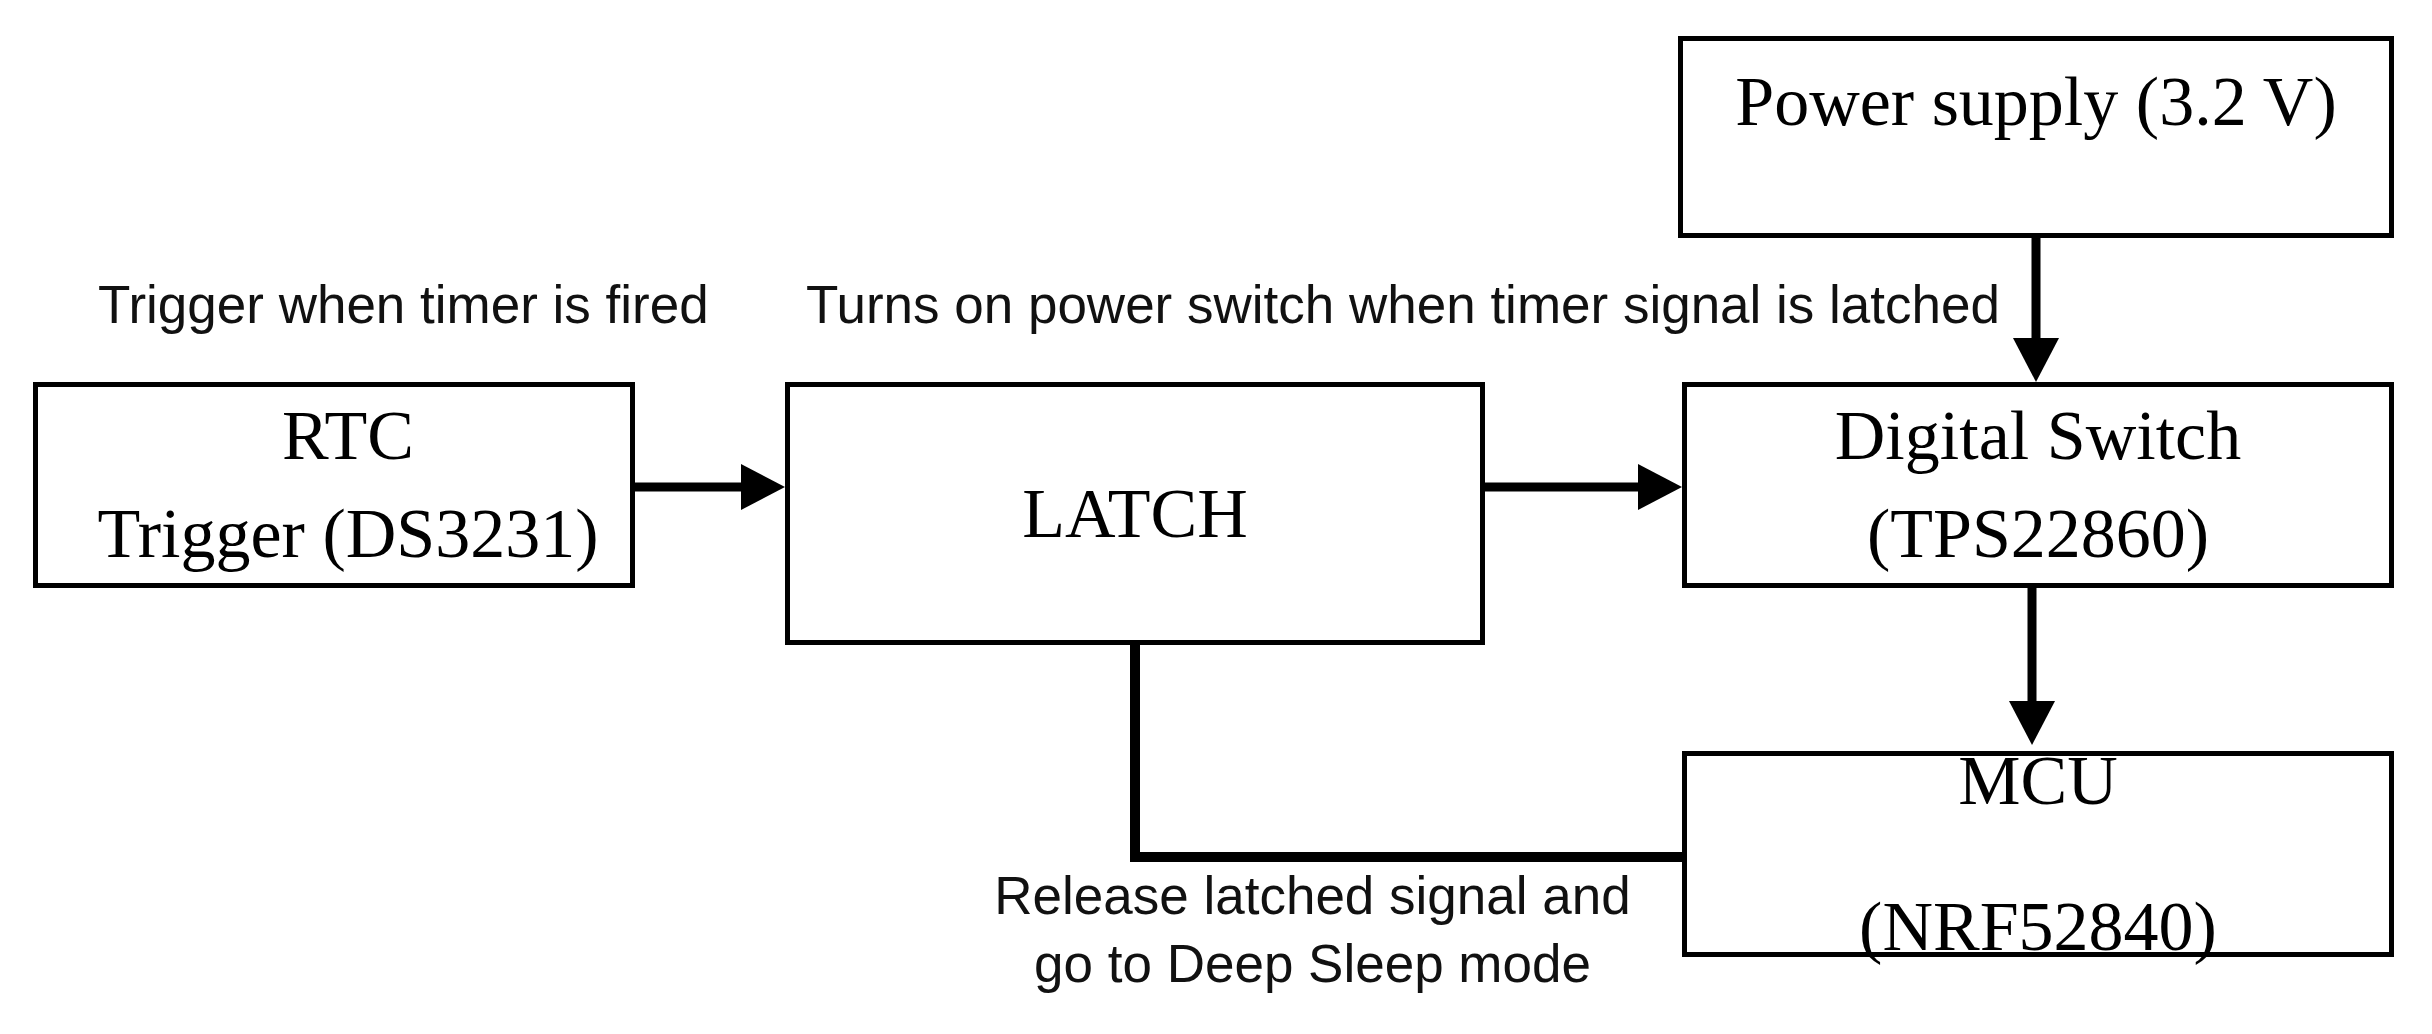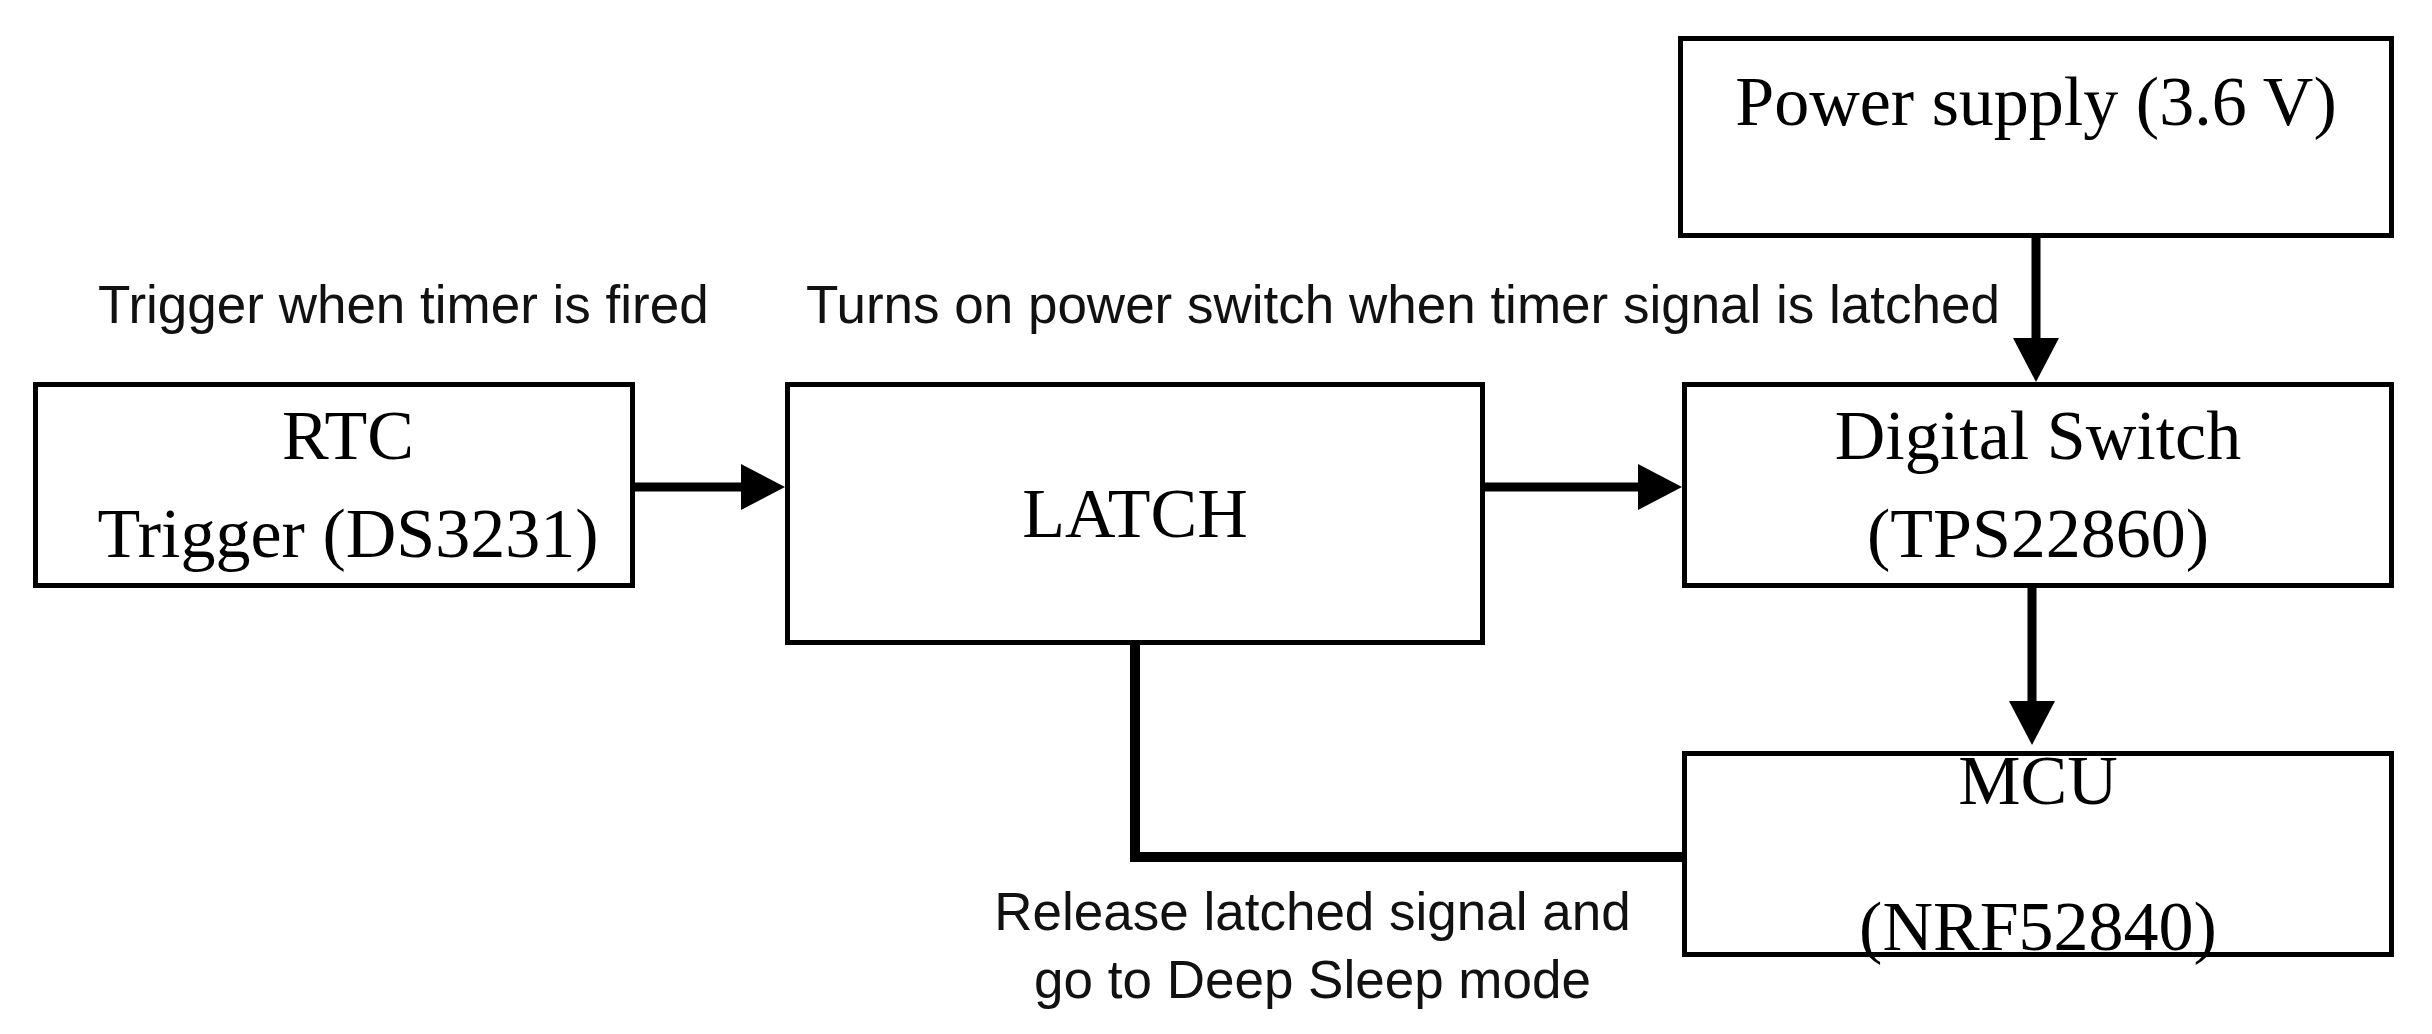--- a/index.html
+++ b/index.html
@@ -58,21 +58,20 @@
   }
   .label-trigger  { left: 98px;  top: 276px; }
   .label-turns-on { left: 806px; top: 276px; }
   .label-release  {
     left: 980px;
     top: 862px;
     width: 665px;
     text-align: center;
     line-height: 68px;
     white-space: normal;
-    margin-top: 16px;
   }
 </style>
 </head>
 <body>
 
 <div class="canvas">
 
   <svg class="arrow-layer" viewBox="0 0 2432 1034" xmlns="http://www.w3.org/2000/svg">
 
     <g stroke="#000000" fill="#000000">
@@ -95,21 +94,21 @@
       <path d="M2032,745 L2009,701 L2055,701 Z" stroke="none"></path>
     </g>
 
     <g stroke="#000000" fill="#000000">
       <polyline points="1682,857 1135,857 1135,634" fill="none" stroke-width="10"></polyline>
       <path d="M1135,594 L1112,640 L1158,640 Z" stroke="none"></path>
     </g>
   </svg>
 
   <div class="node node-power top-aligned">
-    <div>Power supply (3.6 V)</div>
+    <div>Power supply (3.2 V)</div>
   </div>
 
   <div class="node node-rtc">
     <div>RTC</div>
     <div>Trigger (DS3231)</div>
   </div>
 
   <div class="node node-latch">
     <div>LATCH</div>
   </div>

